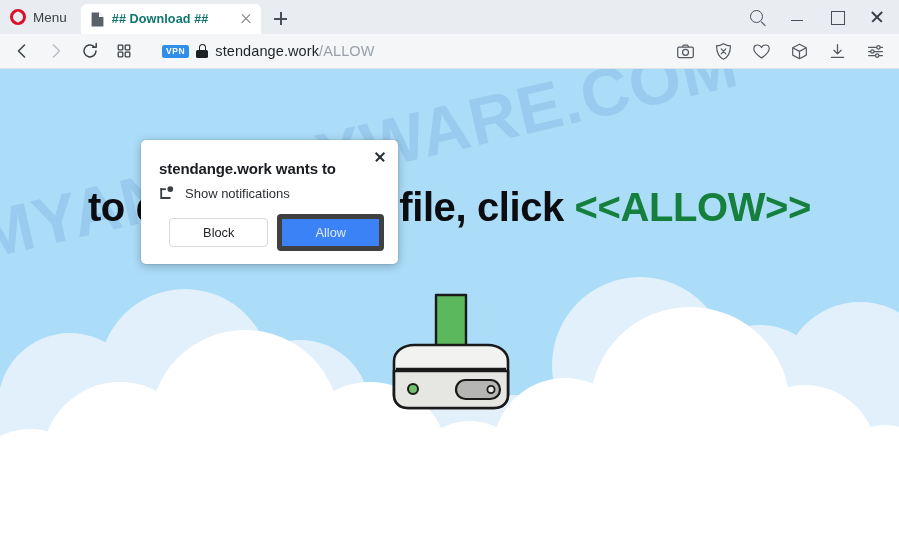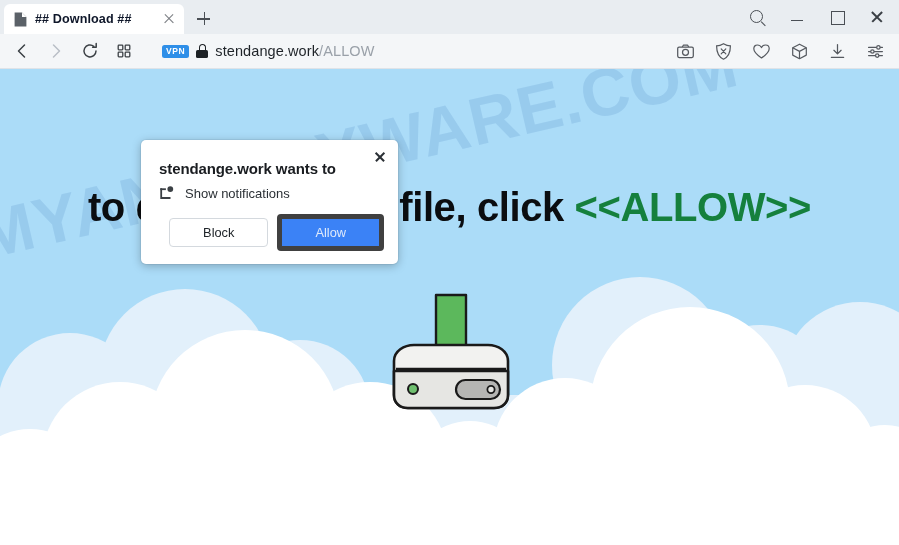--- a/index.html
+++ b/index.html
@@ -34,21 +34,21 @@
   .tab{
     position:relative; display:flex; align-items:center;
     height:30px; width:180px; margin-left:4px;
     background:#ffffff; border-radius:6px 6px 0 0;
     padding:0 6px 0 10px; gap:8px;
   }
   .tab-favicon{
     width:13px; height:15px; flex:0 0 auto; position:relative;
   }
   .tab-title{
-    flex:1 1 auto; font-size:12.6px; color:#0f172a; font-weight:600;
+    flex:1 1 auto; font-size:12.6px; color:#0f766e; font-weight:600;
     white-space:nowrap; overflow:hidden; text-overflow:ellipsis;
     letter-spacing:.1px;
   }
   .tab-close{
     width:18px; height:18px; flex:0 0 auto; position:relative; opacity:.75;
   }
   .tab-close:before,.tab-close:after{
     content:""; position:absolute; left:3px; top:8.3px;
     width:12px; height:1.4px; background:#4a4f55;
   }
@@ -198,20 +198,24 @@
     background:#3b82f6; color:#dfeafb; border:5px solid #404040;
   }
 </style>
 </head>
 <body>
 
 <div id="app">
 
   <div class="tabstrip">
 
+    <div class="menu-btn">
+      <span class="opera-logo"></span>
+      <span class="menu-label">Menu</span>
+    </div>
 
     <div class="tab">
       <span class="tab-favicon">
         <svg width="13" height="15" viewBox="0 0 13 15">
           <path d="M0.6 0.6 H8 L12.4 5 V14.4 H0.6 Z" fill="#5b6168"></path>
           <path d="M8 0.6 L12.4 5 H8 Z" fill="#ffffff"></path>
         </svg>
       </span>
       <span class="tab-title">## Download ##</span>
       <span class="tab-close"></span>

